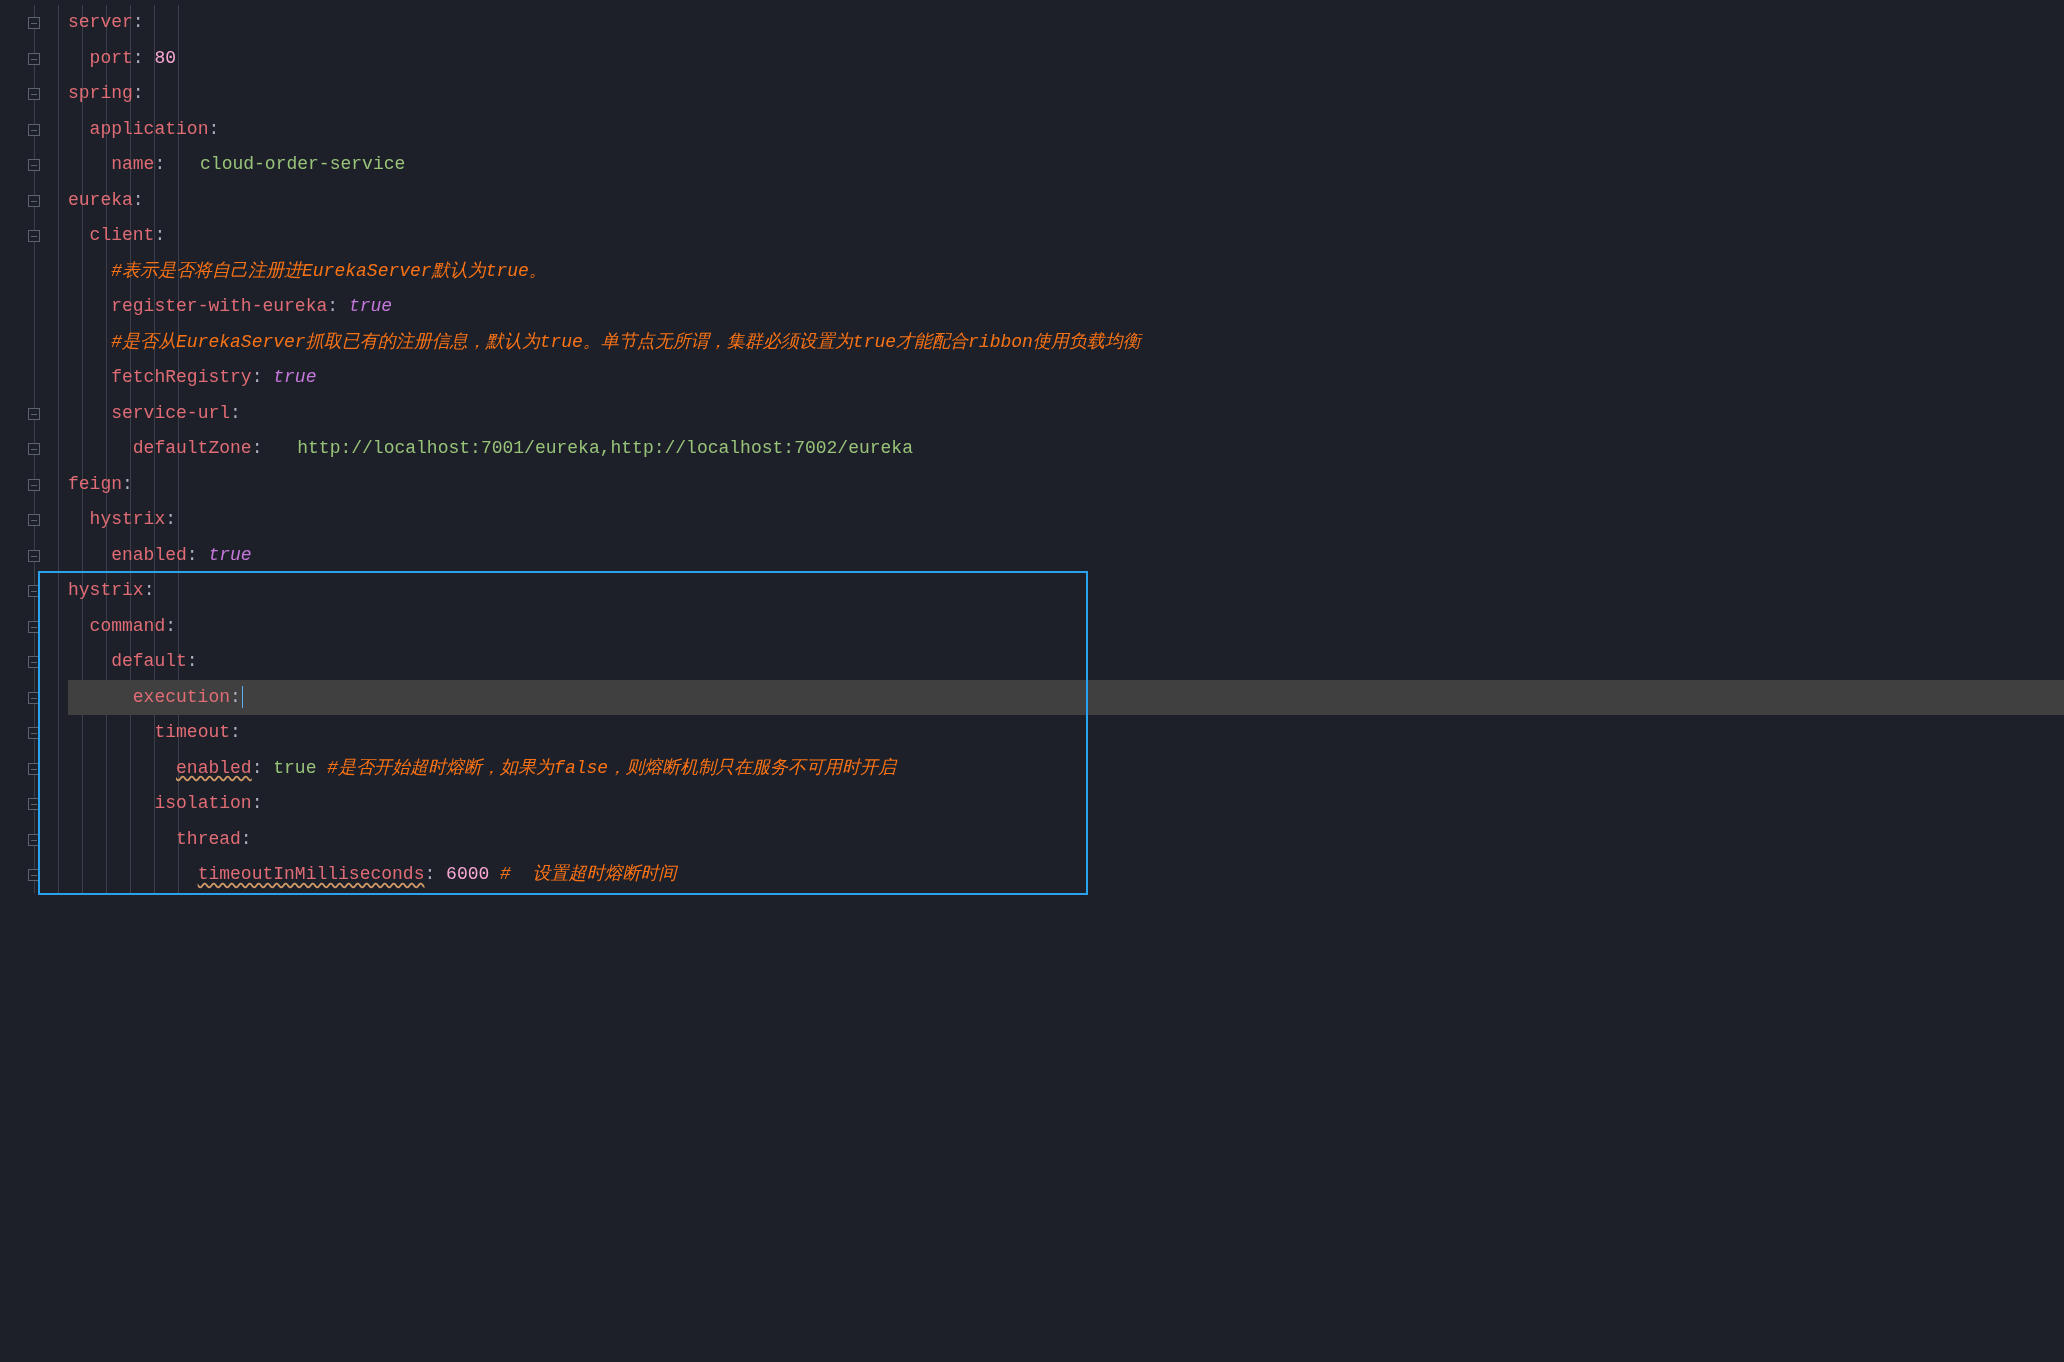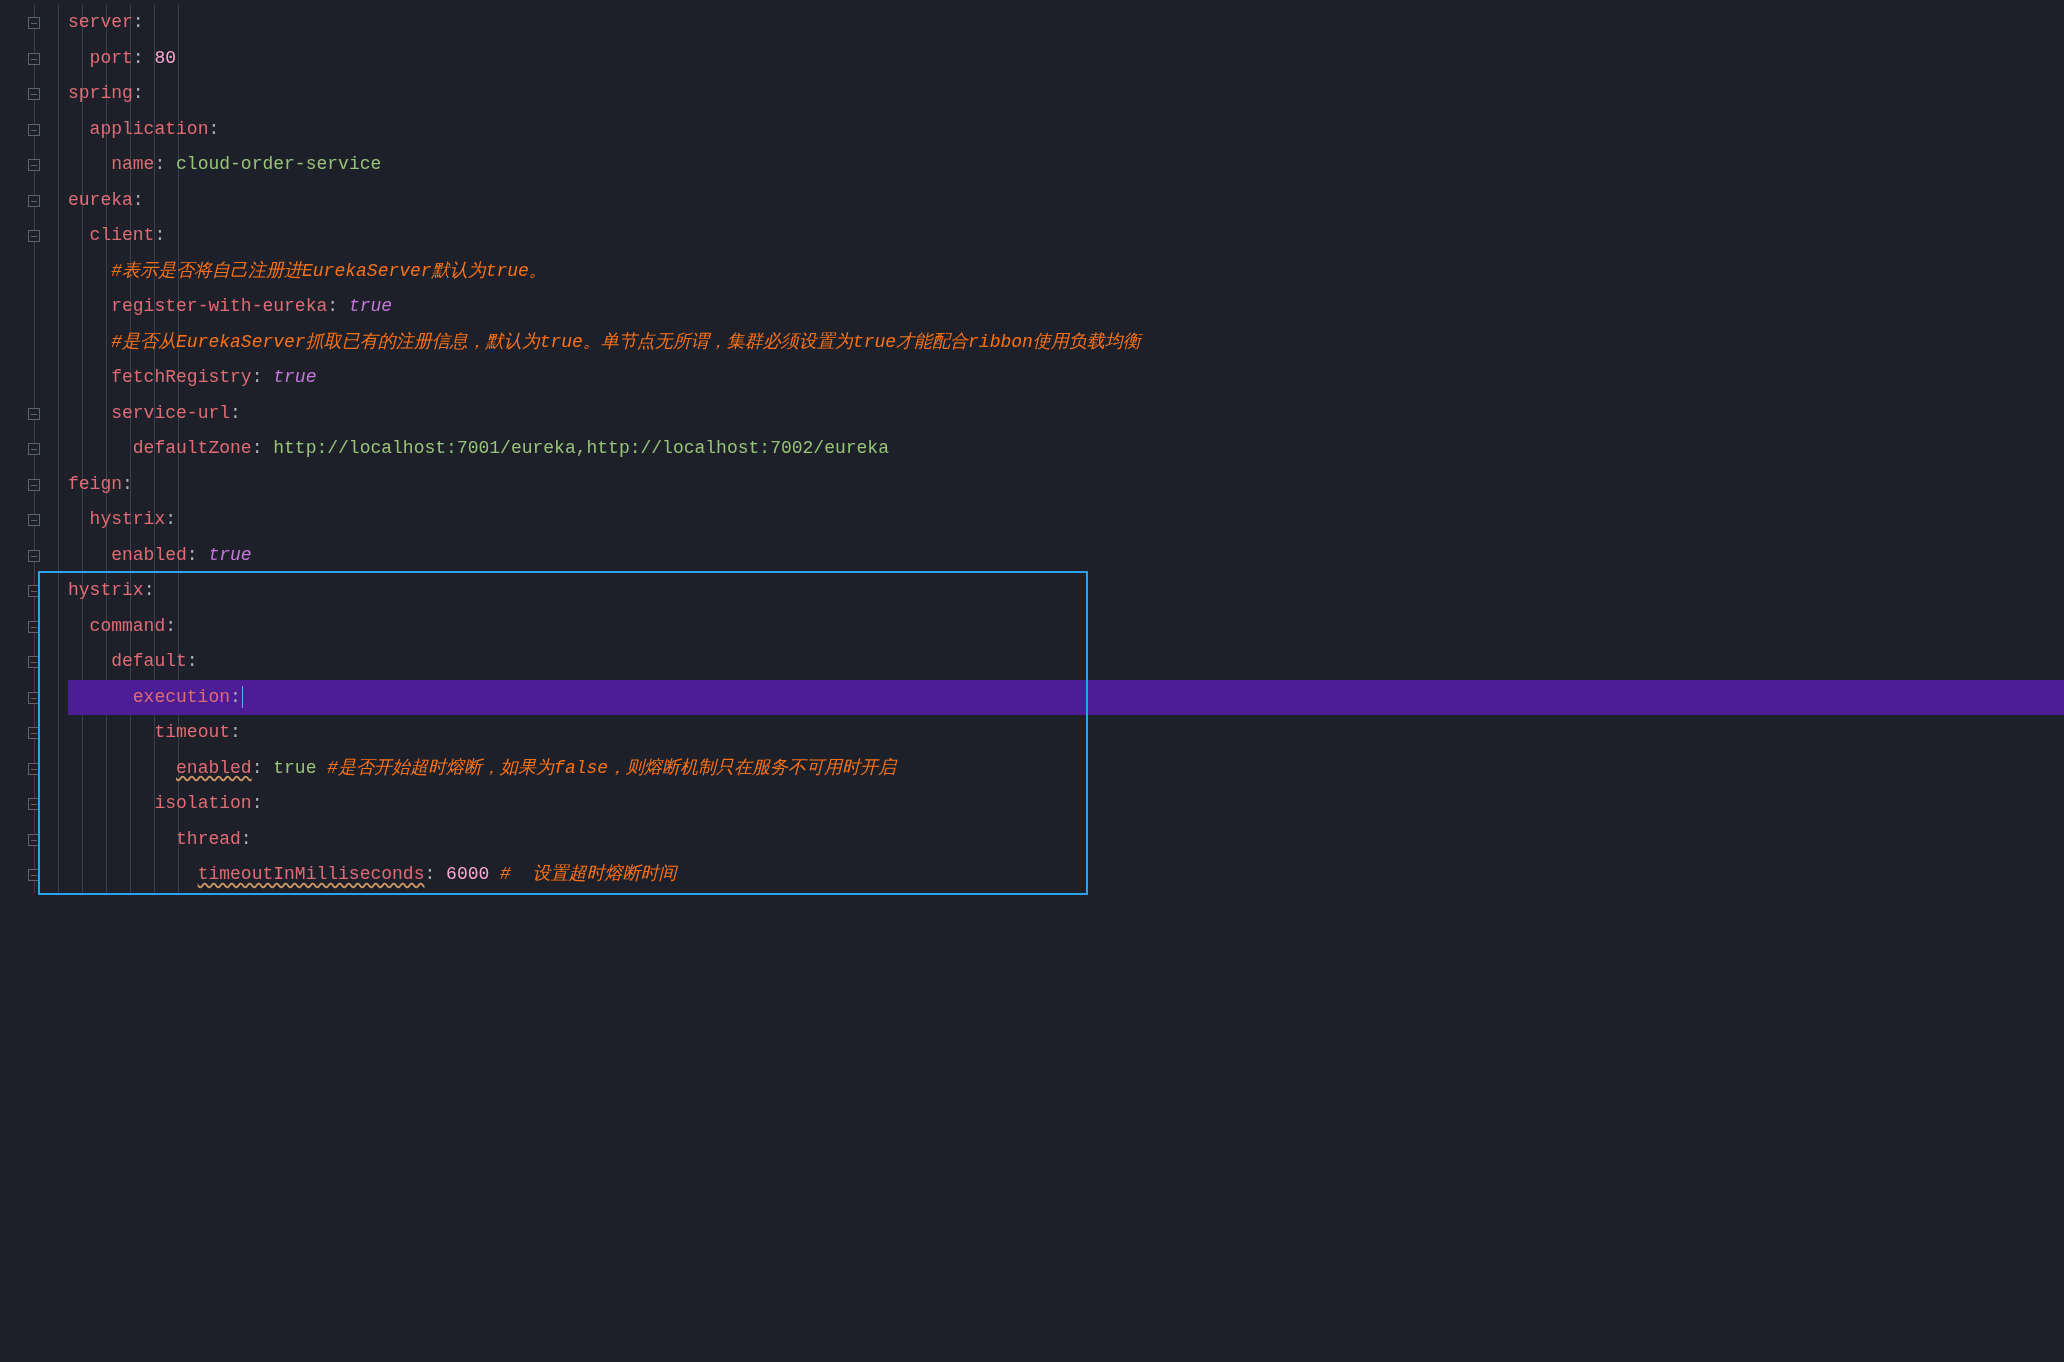--- a/index.html
+++ b/index.html
@@ -40,31 +40,31 @@
     position: absolute;
     left: 2px; top: 5px;
     width: 6px; height: 1px;
     background: #5c6370;
   }
   .code {
     padding-left: 68px;
     white-space: pre;
   }
   .line { height: 35.5px; position: relative; }
-  .line.current { background: #4c1d95; }
+  .line.current { background: #404040; }
   .cursor {
     display: inline-block;
     width: 1px; height: 22px;
     background: #61afef;
     vertical-align: middle;
     margin-left: 1px;
   }
   .key     { color: #e06c75; }
   .num     { color: #f9a8d4; }
-  .str     { color: #98c379; }
+  .str     { color: #98c379; margin-left: 24px; }
   .bool    { color: #c678dd; font-style: italic; }
   .bool2   { color: #98c379; }
   .colon   { color: #abb2bf; }
   .comment { color: #f97316; font-style: italic; }
   .wavy    { text-decoration: wavy underline #d19a66; text-underline-offset: 3px; }
   .highlight-box {
     position: absolute;
     border: 2px solid #2aa3ef;
     left: 38px;
     width: 1050px;

